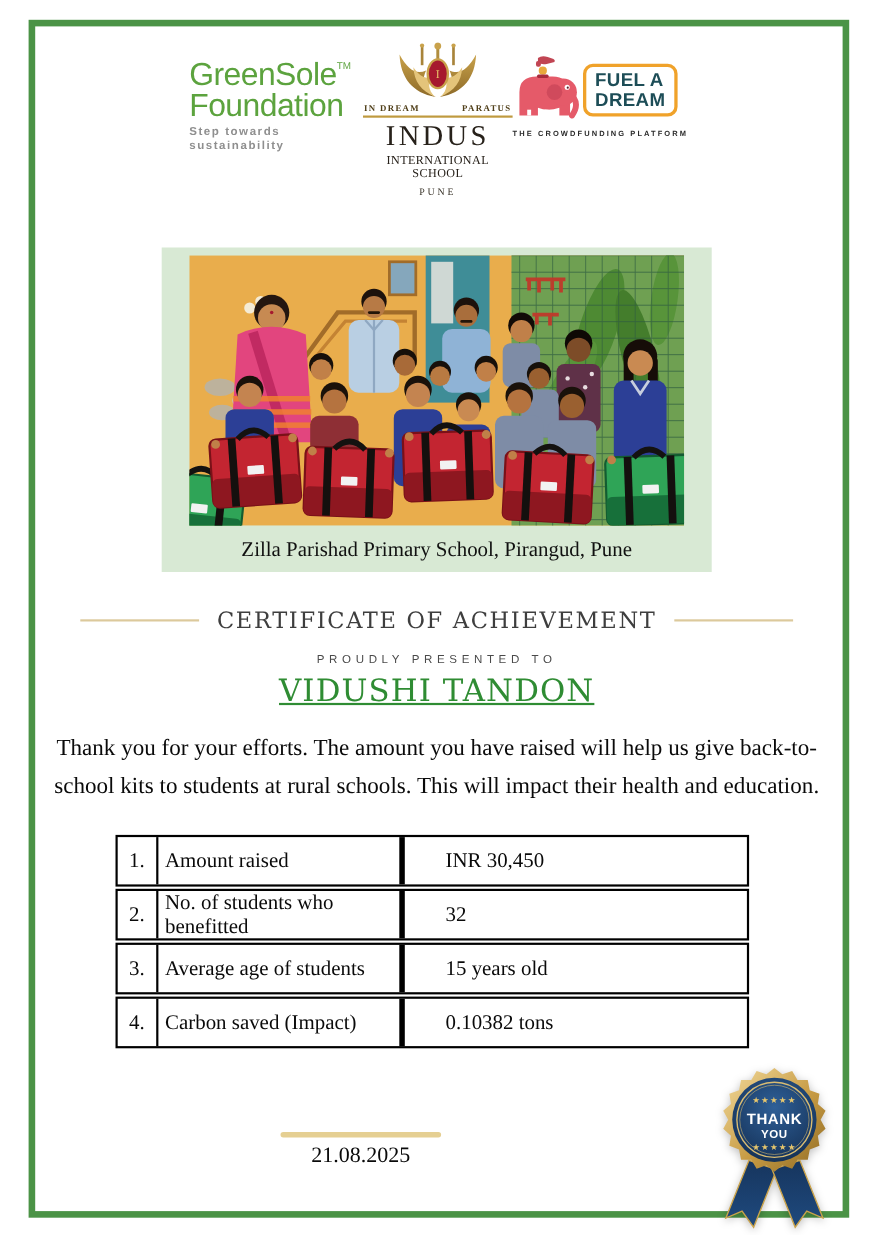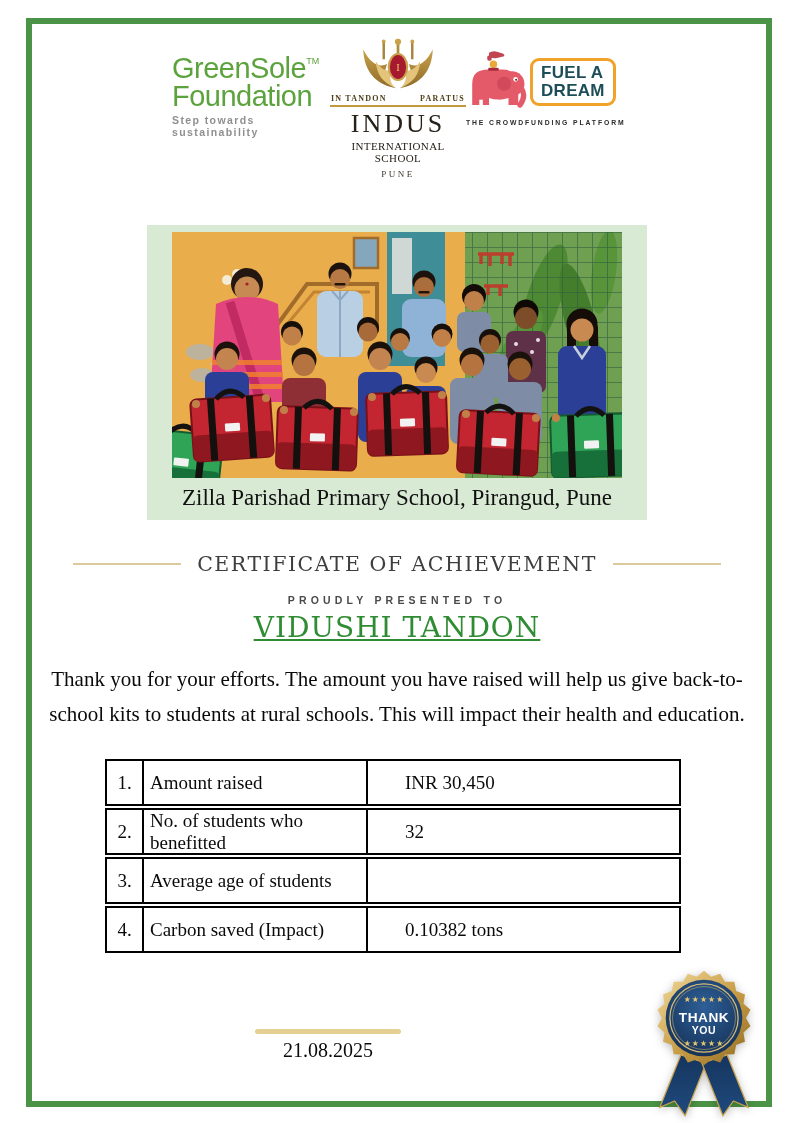--- a/index.html
+++ b/index.html
@@ -55,54 +55,54 @@
   .intro span { display:block; }
 
   
   .photo-frame {
     position:absolute; top:225px; left:147px; width:500px; height:295px;
     background:#d8e9d4; z-index:2;
   }
   .photo { position:absolute; top:7px; left:25px; width:450px; height:246px; overflow:hidden; }
   .photo-caption {
     position:absolute; bottom:9px; left:0; width:100%; text-align:center;
-    font-size:23px; color:#101010;
+    font-size:19px; color:#101010;
   }
 
   
   .title-row {
     position:absolute; top:552px; left:0; width:794px; display:flex;
     align-items:center; justify-content:center; gap:16px; z-index:2;
   }
   .title-line { width:108px; height:2px; background:#dcc99c; }
   .cert-title { font-family:"DejaVu Serif", serif; font-size:20.5px; color:#3e3e3e; letter-spacing:1.5px; }
   .presented {
     position:absolute; top:594px; left:0; width:794px; text-align:center;
     font-family:"Liberation Sans", sans-serif; font-size:10.5px; letter-spacing:4.2px;
-    color:#4a4a4a; font-weight:700; z-index:2;
+    color:#4a4a4a; font-weight:400; z-index:2;
   }
   .name {
     position:absolute; top:611px; left:0; width:794px; text-align:center;
     font-family:"DejaVu Serif", serif; font-size:28px; color:#2f8c33;
     letter-spacing:1px; font-weight:400; z-index:2;text-decoration:underline;
   }
   .thanks {
     position:absolute; top:662px; left:32px; width:730px; text-align:center;
     font-size:21px; line-height:35px; color:#0a0a0a; z-index:2;
   }
   .thanks span { display:block; }
 
   
   .impact-table { position:absolute; top:759px; left:105px; width:576px; z-index:2; }
   .t-row {
     display:flex; height:47px; border:2px solid #000; margin-bottom:2px;
     background:#fff; font-size:19px; color:#0a0a0a;
   }
   .t-num  { width:37px; border-right:2px solid #000; display:flex; align-items:center; justify-content:center; }
-  .t-label{ width:224px; border-right:2px solid #000000; display:flex; align-items:center; padding-left:6px; }
+  .t-label{ width:224px; border-right:5px solid #000000; display:flex; align-items:center; padding-left:6px; }
   .t-value{ flex:1; display:flex; align-items:center; padding-left:13px;margin-left:24px; }
 
   
   .date-block { position:absolute; top:1029px; left:0; width:656px; text-align:center; z-index:2; }
   .date-line { width:146px; height:5px; border-radius:3px; background:#e5cf92; margin:0 auto; }
   .date-text { margin-top:5px; font-size:20px; color:#0a0a0a; }
 
   
   .badge { position:absolute; top:958px; left:641px; width:126px; height:160px; z-index:10; filter:drop-shadow(0 2px 4px rgba(0,0,0,0.25)); }
   .badge svg { display:block; }
@@ -143,21 +143,21 @@
         <circle cx="25.2" cy="3.5" r="2" fill="#c9a24b"></circle>
         <circle cx="54.8" cy="3.5" r="2" fill="#c9a24b"></circle>
 
         <rect x="38.6" y="1" width="2.8" height="16" fill="#b08d3e"></rect>
         <circle cx="40" cy="4" r="3.2" fill="#c9a24b"></circle>
 
         <ellipse cx="40" cy="30" rx="9.5" ry="13.5" fill="#a6192e" stroke="#c9a24b" stroke-width="2.2"></ellipse>
         <text x="40" y="34.5" text-anchor="middle" font-size="11" font-family="Liberation Serif, serif" fill="#e8c468">I</text>
       </svg>
       <div class="indus-motto">
-        <span>IN TANDON</span>
+        <span>IN DREAM</span>
         <span>PARATUS</span>
       </div>
       <div class="indus-name">INDUS</div>
       <div class="indus-sub">INTERNATIONAL SCHOOL</div>
       <div class="indus-city">PUNE</div>
     </div>
 
     <div class="fueladream">
       <div class="fad-top">
         <svg width="62" height="64" viewBox="0 0 70 72">
@@ -370,20 +370,21 @@
       <div class="t-value">INR 30,450</div>
     </div>
     <div class="t-row">
       <div class="t-num">2.</div>
       <div class="t-label">No. of students who benefitted</div>
       <div class="t-value">32</div>
     </div>
     <div class="t-row">
       <div class="t-num">3.</div>
       <div class="t-label">Average age of students</div>
+      <div class="t-value">15 years old</div>
     </div>
     <div class="t-row">
       <div class="t-num">4.</div>
       <div class="t-label">Carbon saved (Impact)</div>
       <div class="t-value">0.10382 tons</div>
     </div>
   </div>
 
   <div class="date-block">
     <div class="date-line"></div>

